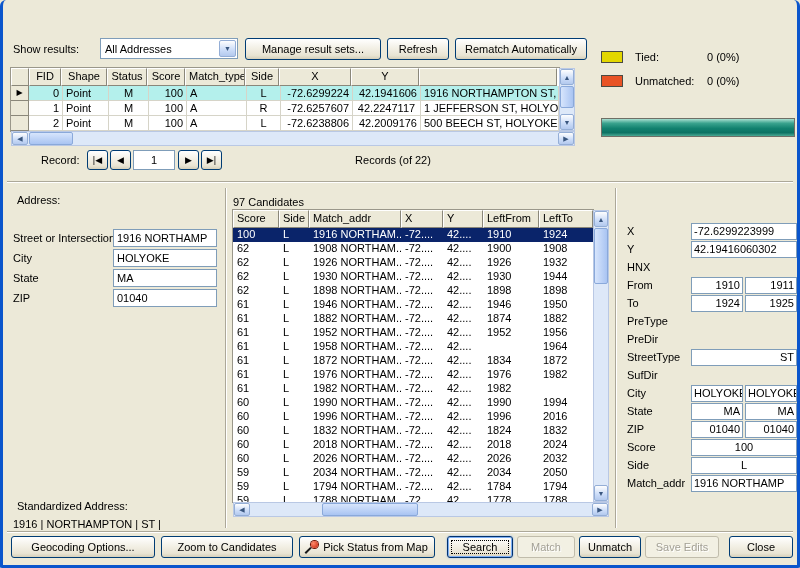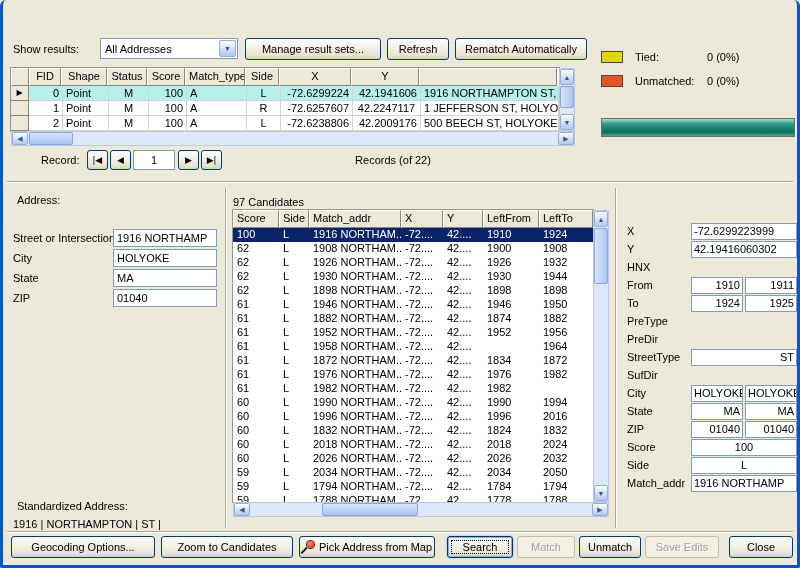--- a/index.html
+++ b/index.html
@@ -498,21 +498,21 @@
 
     <div class="footer">
         <div class="xp-btn ft" style="left: 8px; width: 144px; top: 0px;">
           <span>Geocoding Options...</span>
         </div>
         <div class="xp-btn ft" style="left: 158px; width: 132px; top: 0px;">
           <span>Zoom to Candidates</span>
         </div>
         <div class="xp-btn ft" style="left: 296px; width: 136px; top: 0px;">
           <span class="pin-icon"></span>
-          <span>Pick Address from Map</span>
+          <span>Pick Status from Map</span>
         </div>
         <div class="xp-btn ft default" style="left: 444px; width: 66px; top: 0px;">
           <span>Search</span>
         </div>
         <div class="xp-btn ft disabled" style="left: 514px; width: 58px; top: 0px;">
           <span>Match</span>
         </div>
         <div class="xp-btn ft" style="left: 576px; width: 62px; top: 0px;">
           <span>Unmatch</span>
         </div>

